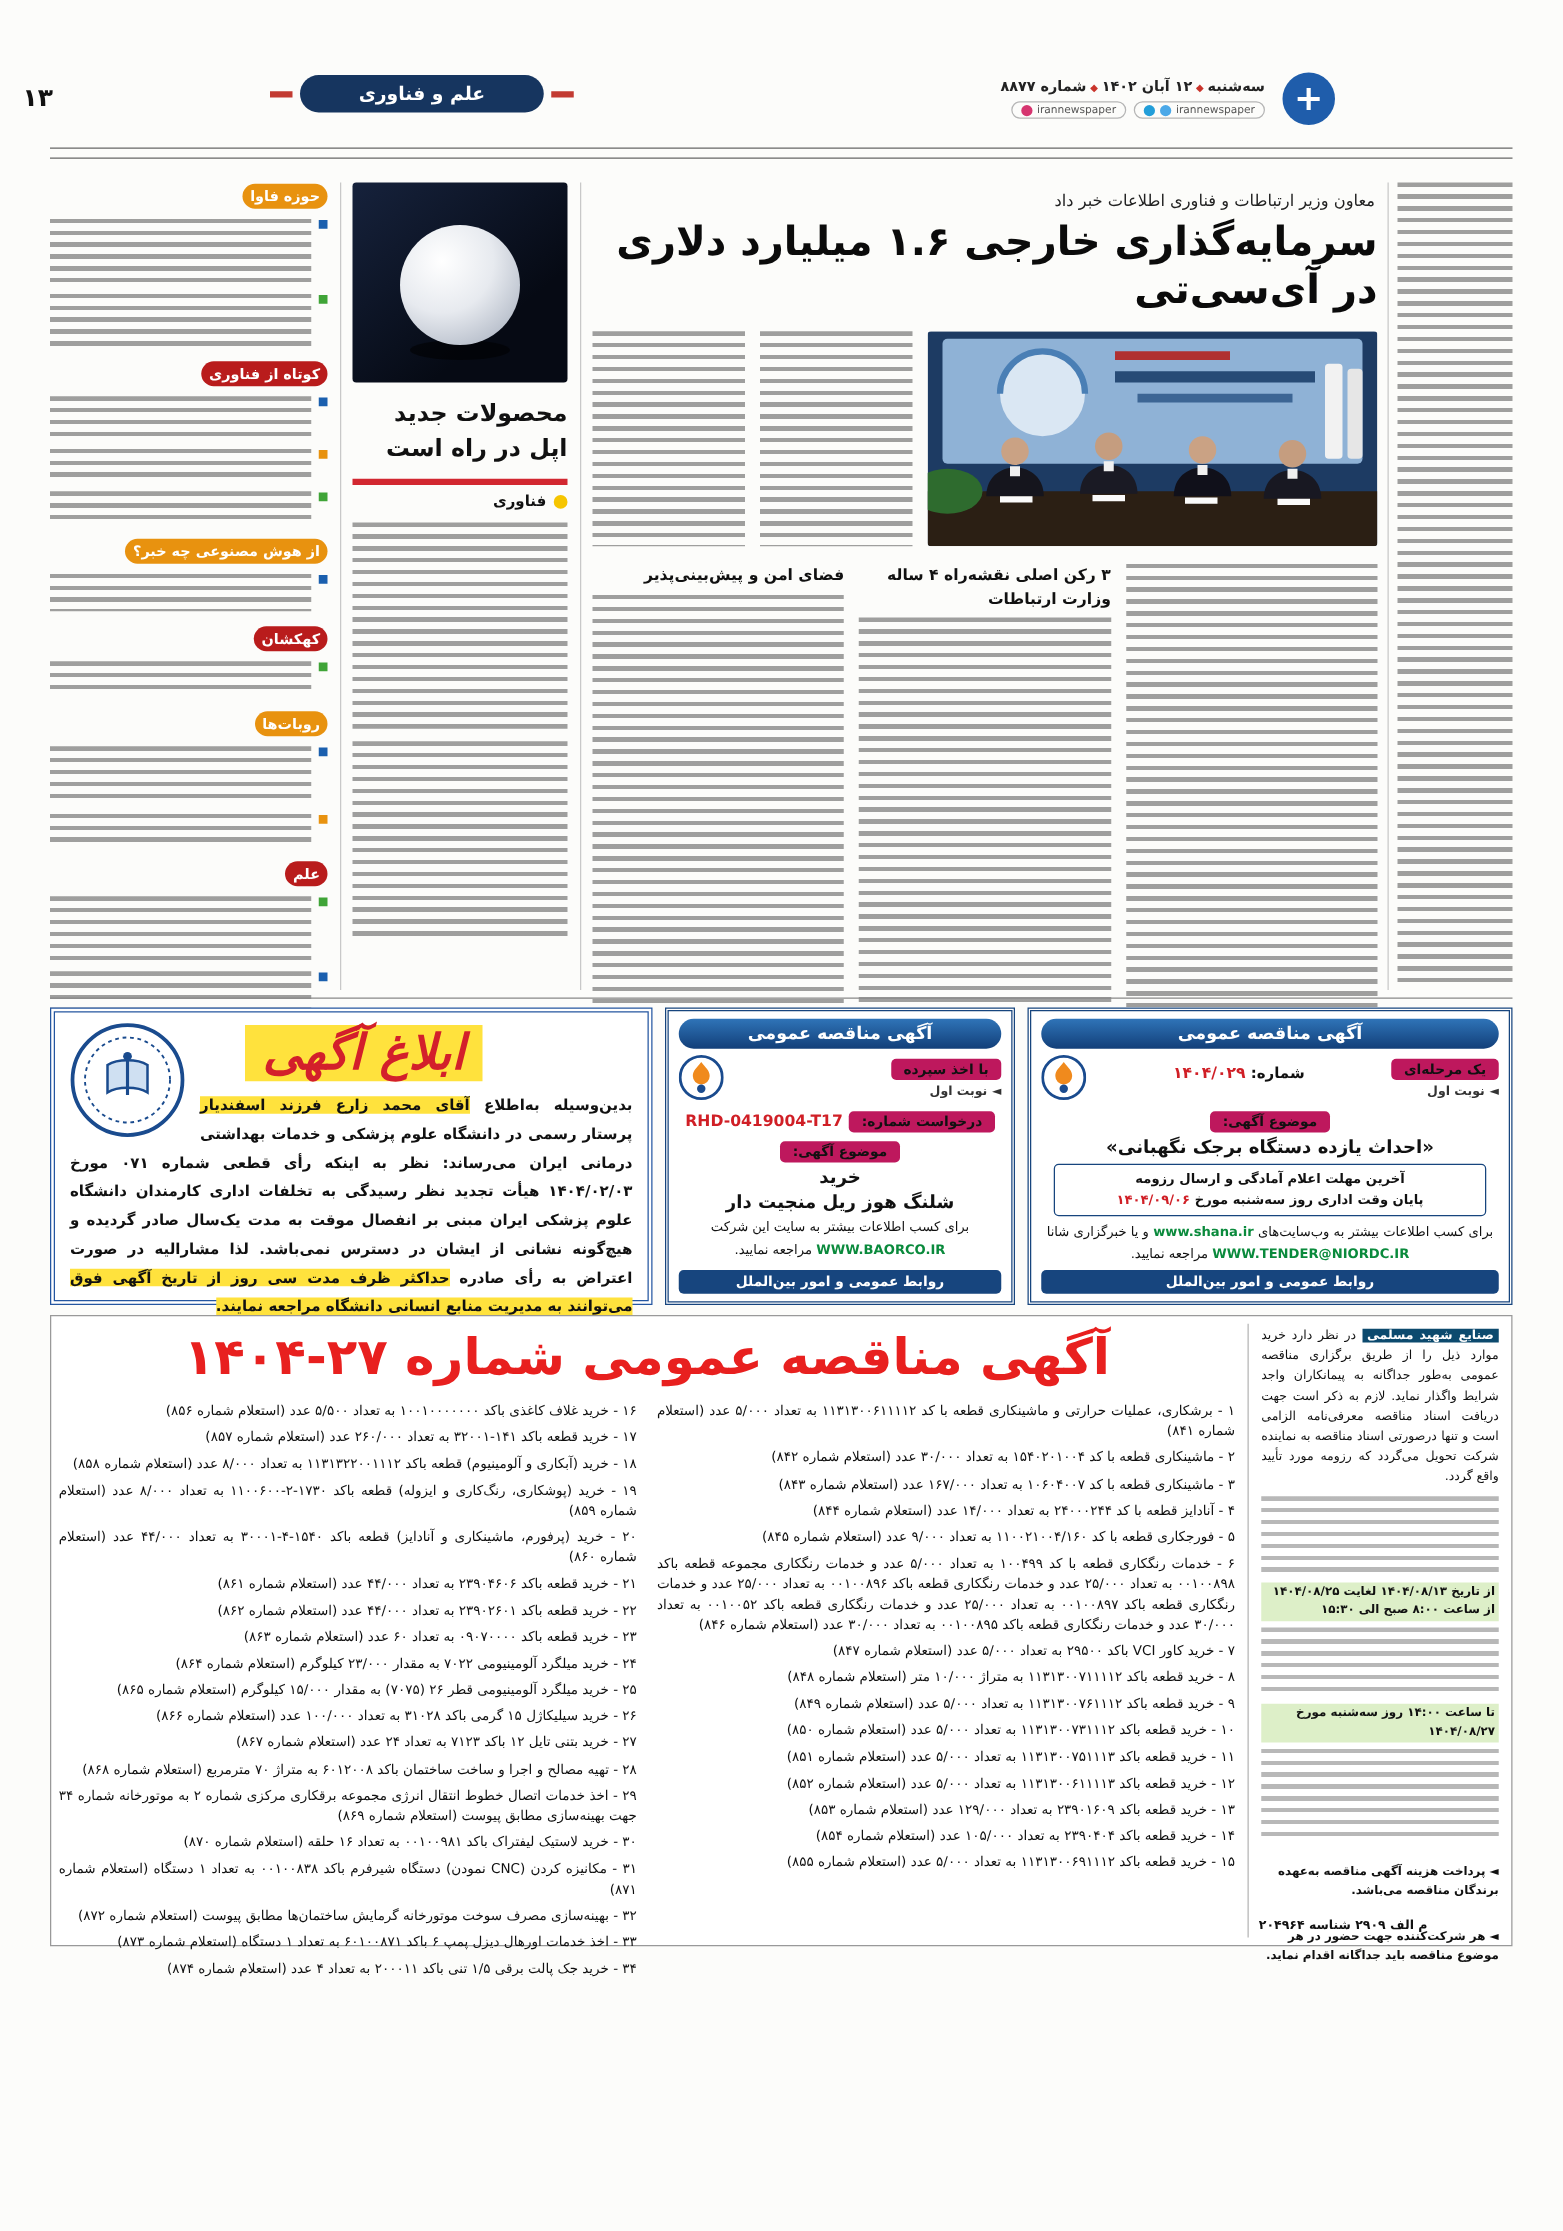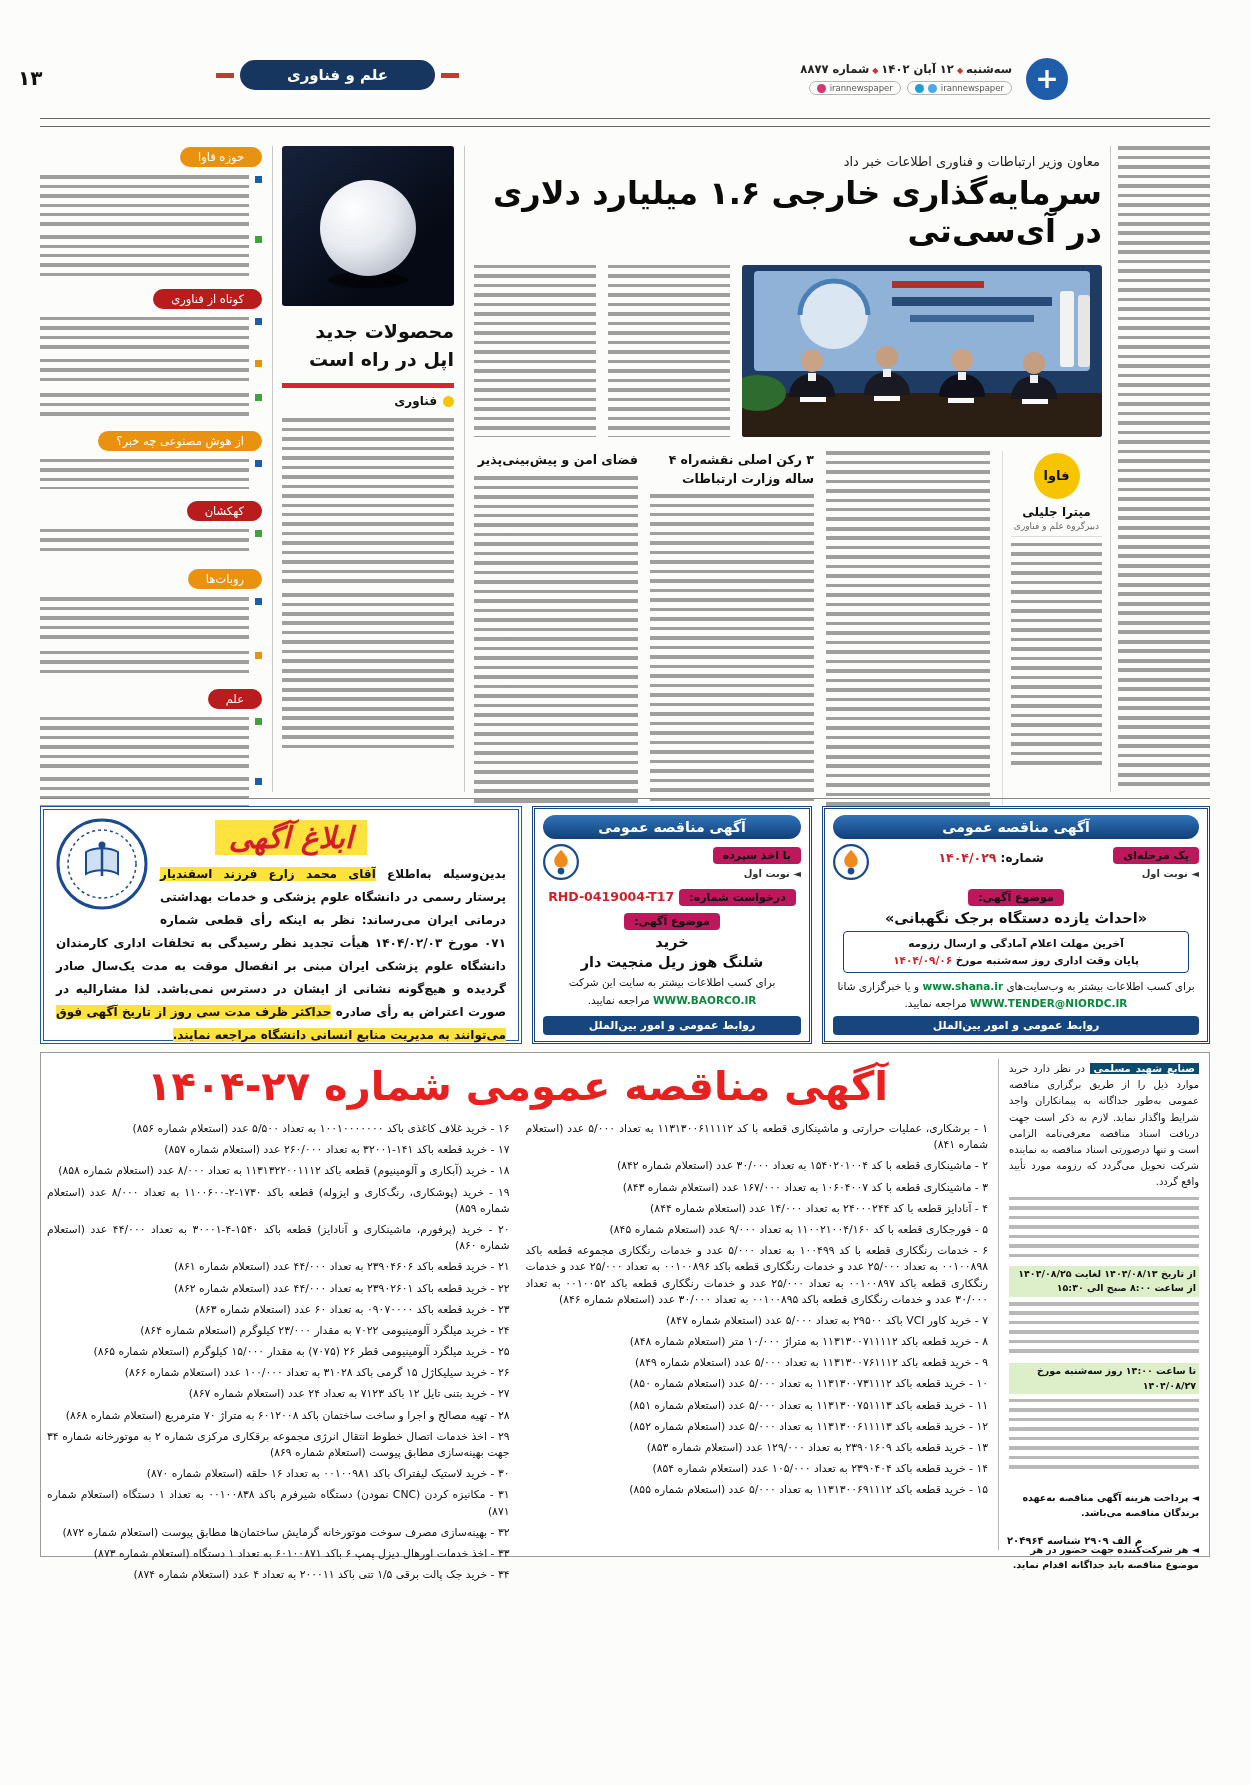--- a/index.html
+++ b/index.html
@@ -20,21 +20,21 @@
 .spill{display:flex;align-items:flex-end;gap:4px;border:1px solid #b5b5b5;border-radius:9px;padding:1px 7px;font-size:8.5px;color:#555;direction:ltr}
 .sdot{width:9px;height:9px;border-radius:50%}
 .sdot.tg{background:#229ed9}.sdot.tw{background:#4aa8e8}.sdot.ig{background:#d6356f}
 .hdr-plus{position:absolute;left:1026px;top:58px;width:42px;height:42px;border-radius:50%;background:#1f5dab;color:#fff;display:flex;align-items:center;justify-content:center}
 .hdr-plus::before{content:"+";font-size:28px;font-weight:bold;line-height:1}
 .hrule{position:absolute;left:40px;right:40px;border-top:1px solid #666;height:0}
 .vrule{position:absolute;border-left:1px solid #c8c8c8;width:0}
 
 .sidebar{position:absolute;left:40px;top:146px;width:222px;height:646px}
 .sect{margin-bottom:11px}
-.pill{display:inline-block;color:#fff;font-weight:normal;font-size:11.5px;padding:3px 18px;border-radius:13px}
+.pill{display:inline-block;color:#fff;font-weight:bold;font-size:11.5px;padding:3px 6px;border-radius:13px}
 .pill.orange{background:#e8920f}.pill.green{background:#b91c1c}
 .brief{display:flex;gap:6px;margin-top:8px}
 .bsq{width:7px;height:7px;flex:none;margin-top:1px}
 .bsq.blue{background:#1a5fae}.bsq.green{background:#3fa437}.bsq.orange{background:#e8920f}
 .brief .sim{flex:1}
 
 .midcol{position:absolute;left:282px;top:146px;width:172px;height:646px}
 .apple-img{width:172px;height:160px;background:linear-gradient(140deg,#16223c,#060a14 70%);border-radius:3px;position:relative;overflow:hidden}
 .sphere{position:absolute;left:38px;top:34px;width:96px;height:96px;border-radius:50%;background:radial-gradient(circle at 35% 30%,#ffffff,#e7eaef 45%,#b9c0cc 80%,#99a1af)}
 .sphshadow{position:absolute;left:46px;top:126px;width:80px;height:16px;border-radius:50%;background:rgba(0,0,0,.55)}
@@ -72,21 +72,21 @@
 .rednum{color:#d01f26;font-weight:bold;font-size:12.5px}
 .subjbig{font-size:14.5px;font-weight:bold;margin:4px 0}
 .dlbox{border:1px solid #17457e;border-radius:4px;margin:5px 10px;padding:3px;font-size:10.5px;font-weight:bold;line-height:1.6}
 .reddate{color:#d01f26}
 .infotxt{font-size:10.5px;line-height:1.7;margin-top:4px}
 .greenlink{color:#0a8a3c;font-weight:bold;direction:ltr;display:inline-block}
 .adfoot{background:#17457e;color:#fff;text-align:center;font-size:11px;font-weight:bold;border-radius:4px;padding:3px 0;position:absolute;bottom:6px;left:8px;right:8px}
 
 .emblem{float:left;width:92px;height:92px;margin:0 12px 4px 0}
 .ebtitle{text-align:center;margin:2px 90px 8px 110px}
-.ebtitle span{background:#ffe23d;color:#d31f2b;font-weight:bold;font-style:italic;font-size:30px;padding:0 14px}
+.ebtitle span{background:#ffe23d;color:#d31f2b;font-weight:bold;font-style:italic;font-size:39px;padding:0 14px}
 .ebbody{font-size:12px;font-weight:bold;line-height:1.92;text-align:justify}
 .hl{background:#ffe23d}
 .ebfoot{clear:both;text-align:center;color:#17457e;font-weight:bold;font-size:13.5px;margin-top:6px}
 
 .bigad{position:absolute;left:40px;top:1052px;width:1170px;height:505px;border:1px solid #999;display:flex;padding:6px;gap:10px;background:#fff}
 .strip2{width:205px;flex:none;border-left:1px solid #b5b5b5;padding:2px 4px 4px 10px;position:relative}
 .org{background:#0c4a6e;color:#fff;font-weight:bold;padding:0 4px}
 .intro{font-size:10px;line-height:1.62;text-align:justify}
 .sdates{font-size:9.5px;font-weight:bold;background:#ddefc8;padding:1px 3px;margin:5px 0;line-height:1.55}
 .snote{font-size:9.5px;font-weight:bold;margin-top:22px;line-height:1.55}
@@ -250,26 +250,20 @@
           <rect x="280" y="134" width="26" height="5" fill="#fafafa"></rect>
         </svg>
       </div>
       <div class="row1-cols">
         <div class="r1col sim" style="height:172px"></div>
         <div class="r1col sim" style="height:172px"></div>
       </div>
     </div>
 
     <div class="row2">
-      <div class="fava">
-        <div class="fava-c">فاوا</div>
-        <div class="byname">میترا جلیلی</div>
-        <div class="byrole">دبیرگروه علم و فناوری</div>
-        <div class="sim" style="height:228px"></div>
-      </div>
       <div class="r2col">
         <div class="sim fill"></div>
       </div>
       <div class="r2col">
         <div class="subhead">۳ رکن اصلی نقشه‌راه ۴ ساله وزارت ارتباطات</div>
         <div class="sim fill"></div>
       </div>
       <div class="r2col">
         <div class="subhead">فضای امن و پیش‌بینی‌پذیر</div>
         <div class="sim fill"></div>

